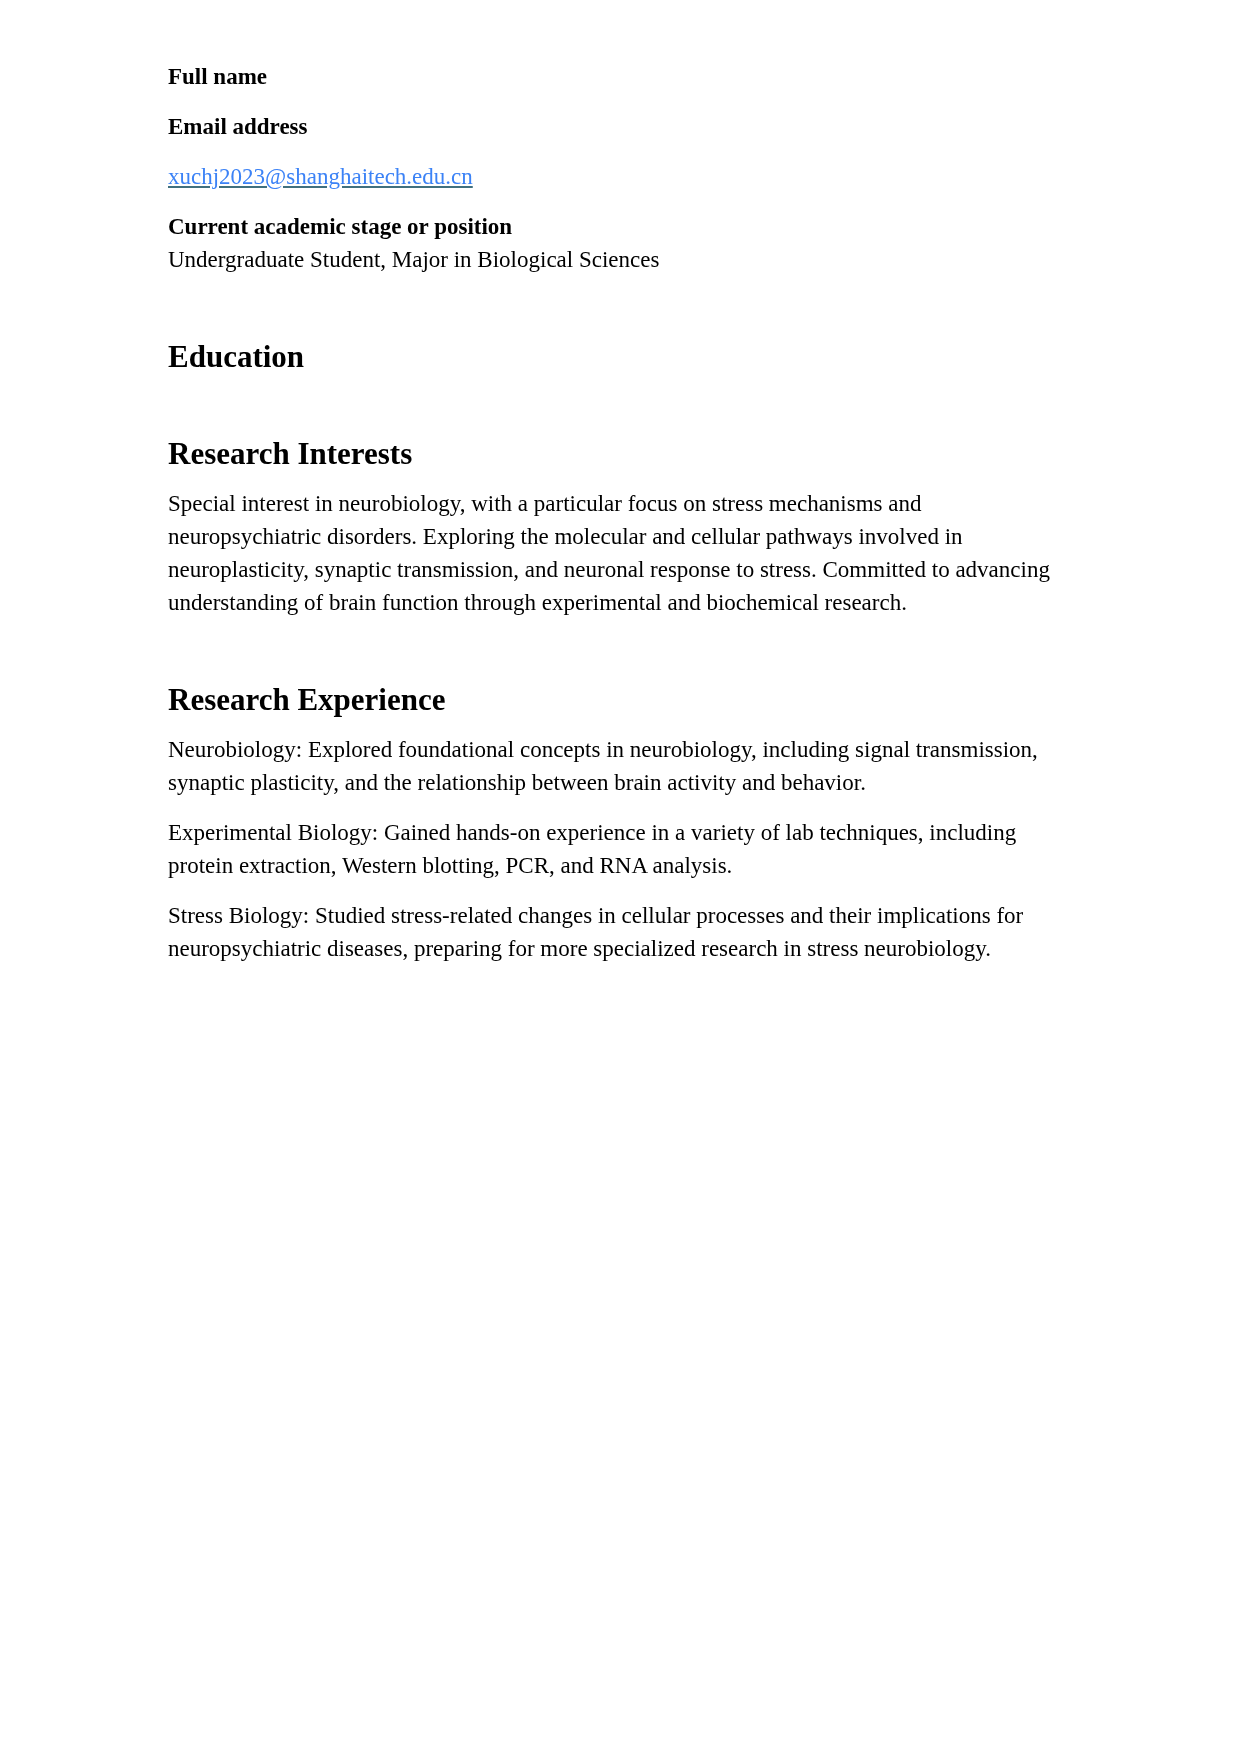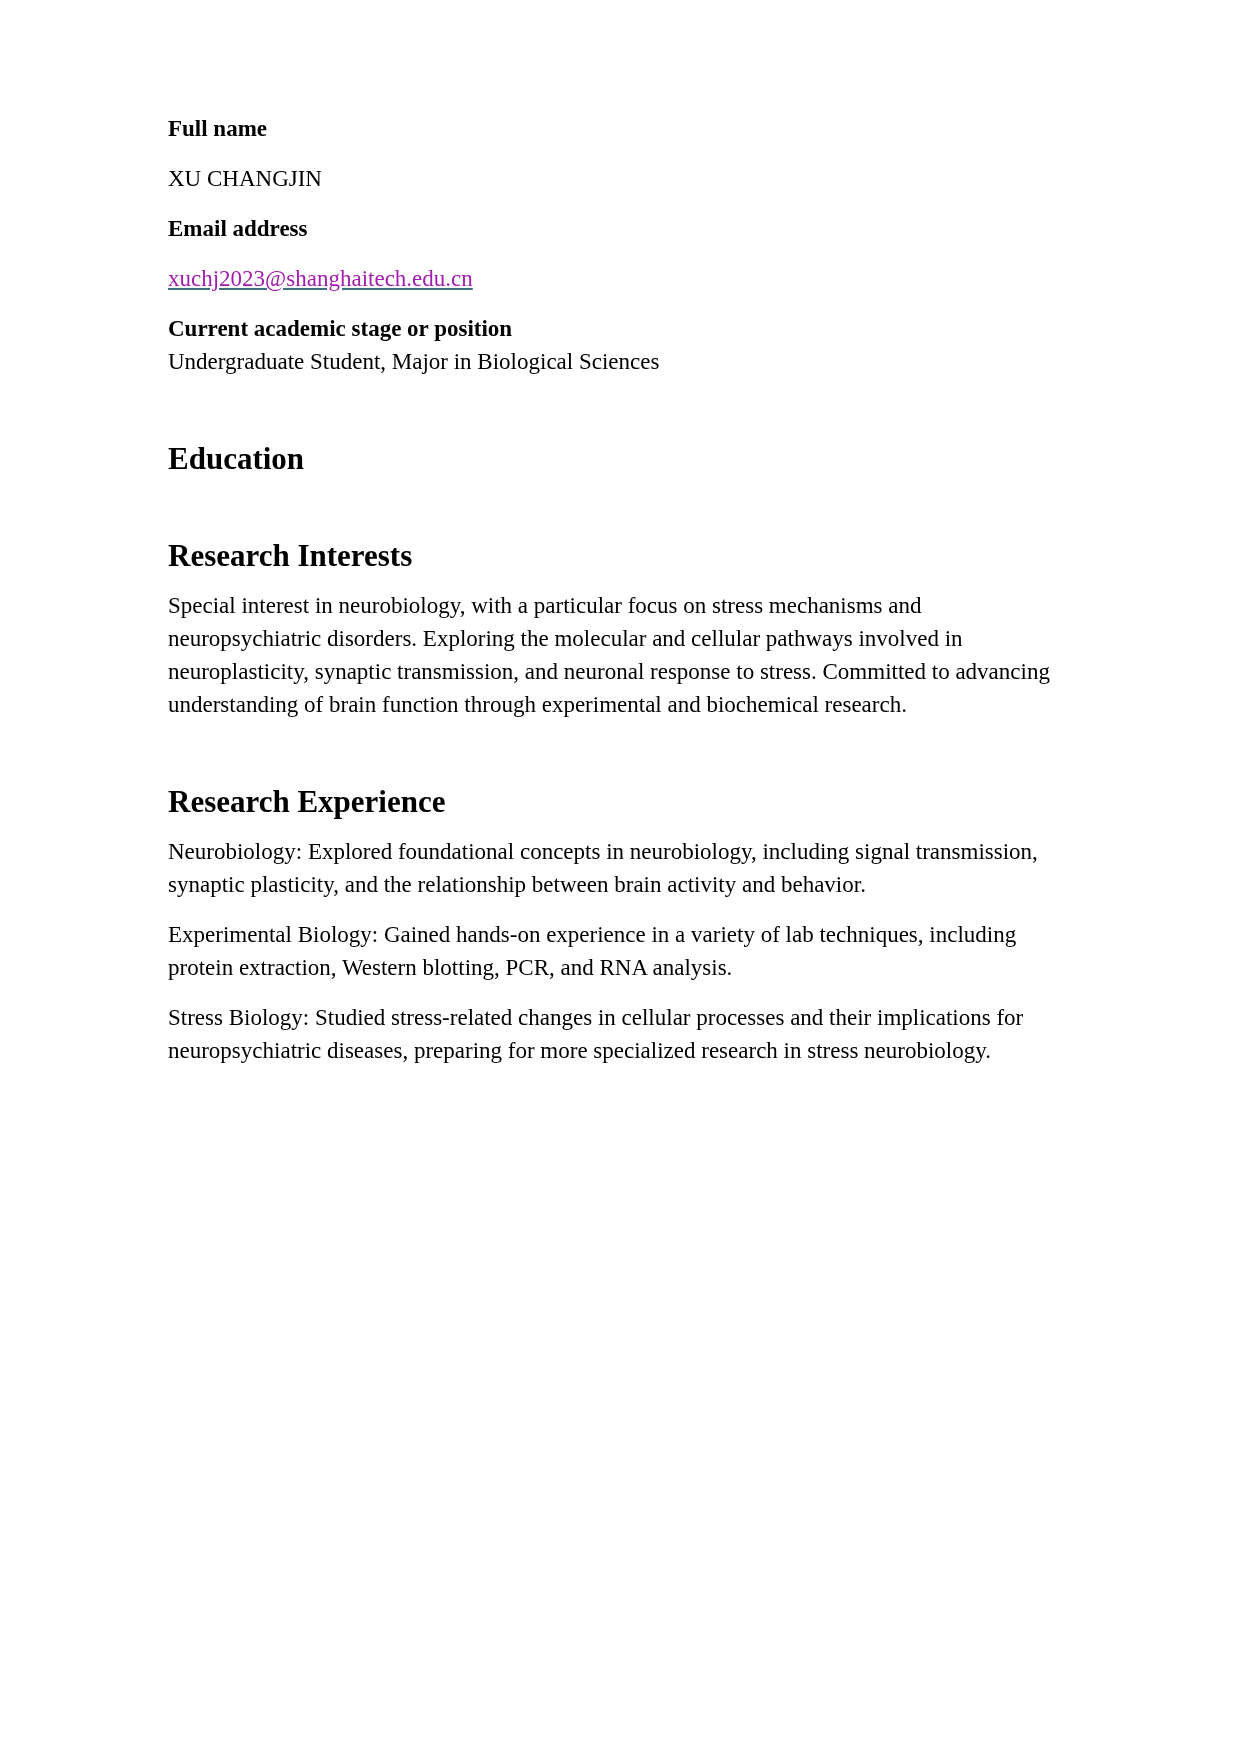--- a/index.html
+++ b/index.html
@@ -6,21 +6,21 @@
     margin: 0;
     padding: 0;
     background: #ffffff;
   }
   .page {
     position: relative;
     width: 1241px;
     height: 1755px;
     box-sizing: border-box;
     background: #ffffff;
-    padding: 112px 168px 0 168px;
+    padding: 60px 168px 0 168px;
     font-family: "Liberation Serif", "DejaVu Serif", serif;
     font-size: 23px;
     line-height: 33px;
     color: #000000;
     overflow: hidden;
   }
   p {
     margin: 0 0 17px 0;
   }
   .field-label {
@@ -30,34 +30,33 @@
     margin-bottom: 0;
     margin-top: 13px;
   }
   .section-heading {
     font-weight: bold;
     font-size: 31px;
     line-height: 33px;
     margin: 64px 0 17px 0;
   }
   .email-link {
-    color: #a21caf;
+    color: #3b82f6;
     text-decoration: underline;
     text-decoration-color: #40707f;
     cursor: pointer;
   }
 </style>
 </head>
 <body>
 
 <div class="page">
 
   <div class="field">
     <p class="field-label">Full name</p>
-    <p class="field-value">XU CHANGJIN</p>
   </div>
 
   <div class="field">
     <p class="field-label">Email address</p>
     <p class="field-value"><a class="email-link">xuchj2023@shanghaitech.edu.cn</a></p>
   </div>
 
   <div class="field field--tight">
     <p class="field-label">Current academic stage or position</p>
     <p class="field-value">Undergraduate Student, Major in Biological Sciences</p>

